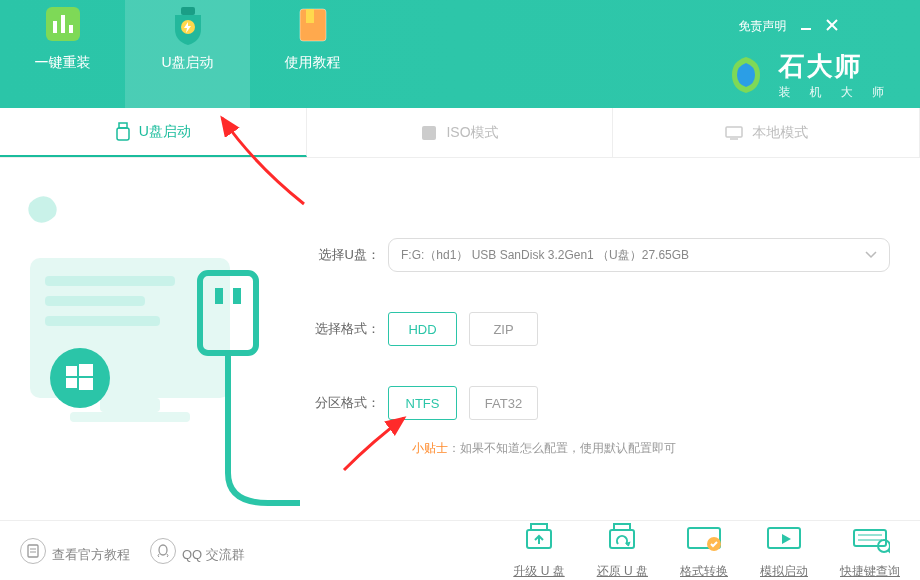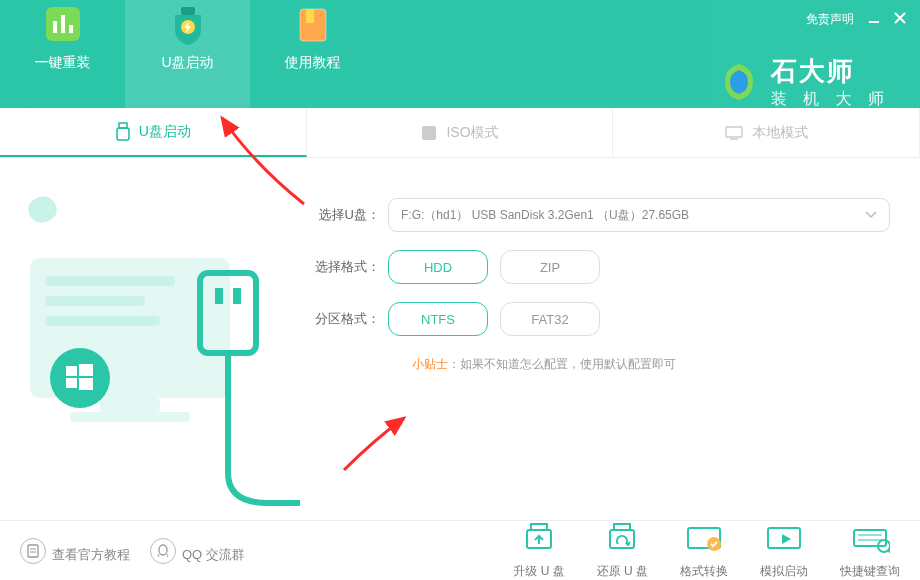--- a/index.html
+++ b/index.html
@@ -3,51 +3,51 @@
 <meta charset="utf-8">
 <style>
 * { margin: 0; padding: 0; box-sizing: border-box; font-family: "Microsoft YaHei", sans-serif; }
 body { width: 920px; height: 580px; overflow: hidden; background: #fff; }
 .header { height: 108px; background: linear-gradient(to right, #2bc5a8, #2fc7aa); display: flex; position: relative; }
 .nav-tabs { display: flex; }
 .nav-tab { width: 125px; display: flex; flex-direction: column; align-items: center; color: #fff; cursor: pointer; }
 .nav-tab.active { background: rgba(255,255,255,0.15); }
 .nav-tab-icon { width: 48px; height: 48px; margin-bottom: 6px; display: flex; align-items: center; justify-content: center; }
 .nav-tab-label { font-size: 14px; }
-.header-right { position: absolute; right: 0; top: 5px; display: flex; flex-direction: column; align-items: flex-end; height: 100%; }
+.header-right { position: absolute; right: 0; top: 12px; display: flex; flex-direction: column; align-items: flex-start; height: 100%; }
 .titlebar { display: flex; align-items: center; gap: 14px; padding: 6px 14px; color: #fff; font-size: 12px; }
 .titlebar .win-btn { cursor: pointer; }
-.brand { display: flex; align-items: center; gap: 10px; padding-right: 30px; margin-top: 20px; }
+.brand { display: flex; align-items: center; gap: 10px; padding-right: 30px; margin-top: 8px; }
 .brand-text { color: #fff; }
 .brand-title { font-size: 26px; font-weight: bold; letter-spacing: 2px; }
-.brand-sub { font-size: 16px; letter-spacing: 6px; opacity: .9; }
+.brand-sub { font-size: 12px; letter-spacing: 6px; opacity: .9; font-family: Liberation Mono, monospace; }
 .subtabs { height: 50px; display: flex; border-bottom: 1px solid #eee; }
 .subtab { flex: 1; display: flex; align-items: center; justify-content: center; gap: 8px; font-size: 14px; color: #bdbdbd; cursor: pointer; border-right: 1px solid #eee; }
 .subtab.active { color: #1abc9c; border-bottom: 2px solid #1abc9c; }
 .main { display: flex; height: 362px; }
 .leftpane { width: 300px; position: relative; overflow: hidden; }
 .rightpane { flex: 1; padding: 40px 30px 0 10px; }
-.form-row { display: flex; align-items: center; margin-bottom: 18px; }
+.form-row { display: flex; align-items: center; margin-bottom: 18px; margin-top: 40px; }
 .form-label { width: 78px; font-size: 13px; color: #666; text-align: right; padding-right: 8px; }
 .select { flex: 1; height: 34px; border: 1px solid #ddd; border-radius: 9px; display: flex; align-items: center; padding: 0 12px; font-size: 12px; color: #888; justify-content: space-between; cursor: pointer; font-family: Consolas, monospace; }
 .opt-group { display: flex; gap: 12px; }
-.opt { width: 100px; height: 34px; border: 1px solid #ddd; border-radius: 12px; display: flex; align-items: center; justify-content: center; font-size: 13px; color: #999; cursor: pointer; }
+.opt { width: 69px; height: 34px; border: 1px solid #ddd; border-radius: 3px; display: flex; align-items: center; justify-content: center; font-size: 13px; color: #999; cursor: pointer; }
 .opt.active { border-color: #2bc5a8; color: #2bc5a8; }
 .action-row { display: flex; align-items: center; margin-top: 20px; margin-left: 78px; gap: 26px; }
 .primary-btn { width: 128px; height: 44px; border-radius: 22px; background: #2bc5a8; color: #fff; display: flex; align-items: center; justify-content: center; font-size: 15px; cursor: pointer; }
 .tip { font-size: 12px; color: #999; }
 .tip b { color: #ff8a2b; font-weight: normal; margin-left: 24px; }
 .footer { height: 60px; border-top: 1px solid #eee; display: flex; align-items: center; justify-content: space-between; padding: 0 20px; }
 .footer-left { display: flex; gap: 20px; }
 .footer-link { display: flex; align-items: flex-end; gap: 6px; color: #888; font-size: 13px; cursor: pointer; }
 .footer-link .circ { width: 26px; height: 26px; border-radius: 50%; border: 1.5px solid #bbb; display: flex; align-items: center; justify-content: center; }
 .footer-right { display: flex; gap: 32px; }
 .tool { display: flex; flex-direction: column; align-items: center; gap: 6px; cursor: pointer; }
 .tool-icon { width: 40px; height: 36px; display: flex; align-items: center; justify-content: center; }
-.tool-label { font-size: 12px; color: #777; }
+.tool-label { font-size: 12px; color: #777; text-decoration: underline; }
 .arrow1 { position: absolute; left: 204px; top: 104px; pointer-events: none; }
 .arrow2 { position: absolute; left: 334px; top: 400px; pointer-events: none; }
 .leftpane svg { position: absolute; }
 </style>
 </head>
 <body>
 
 <div class="header">
   <div class="nav-tabs">
     <div class="nav-tab">

